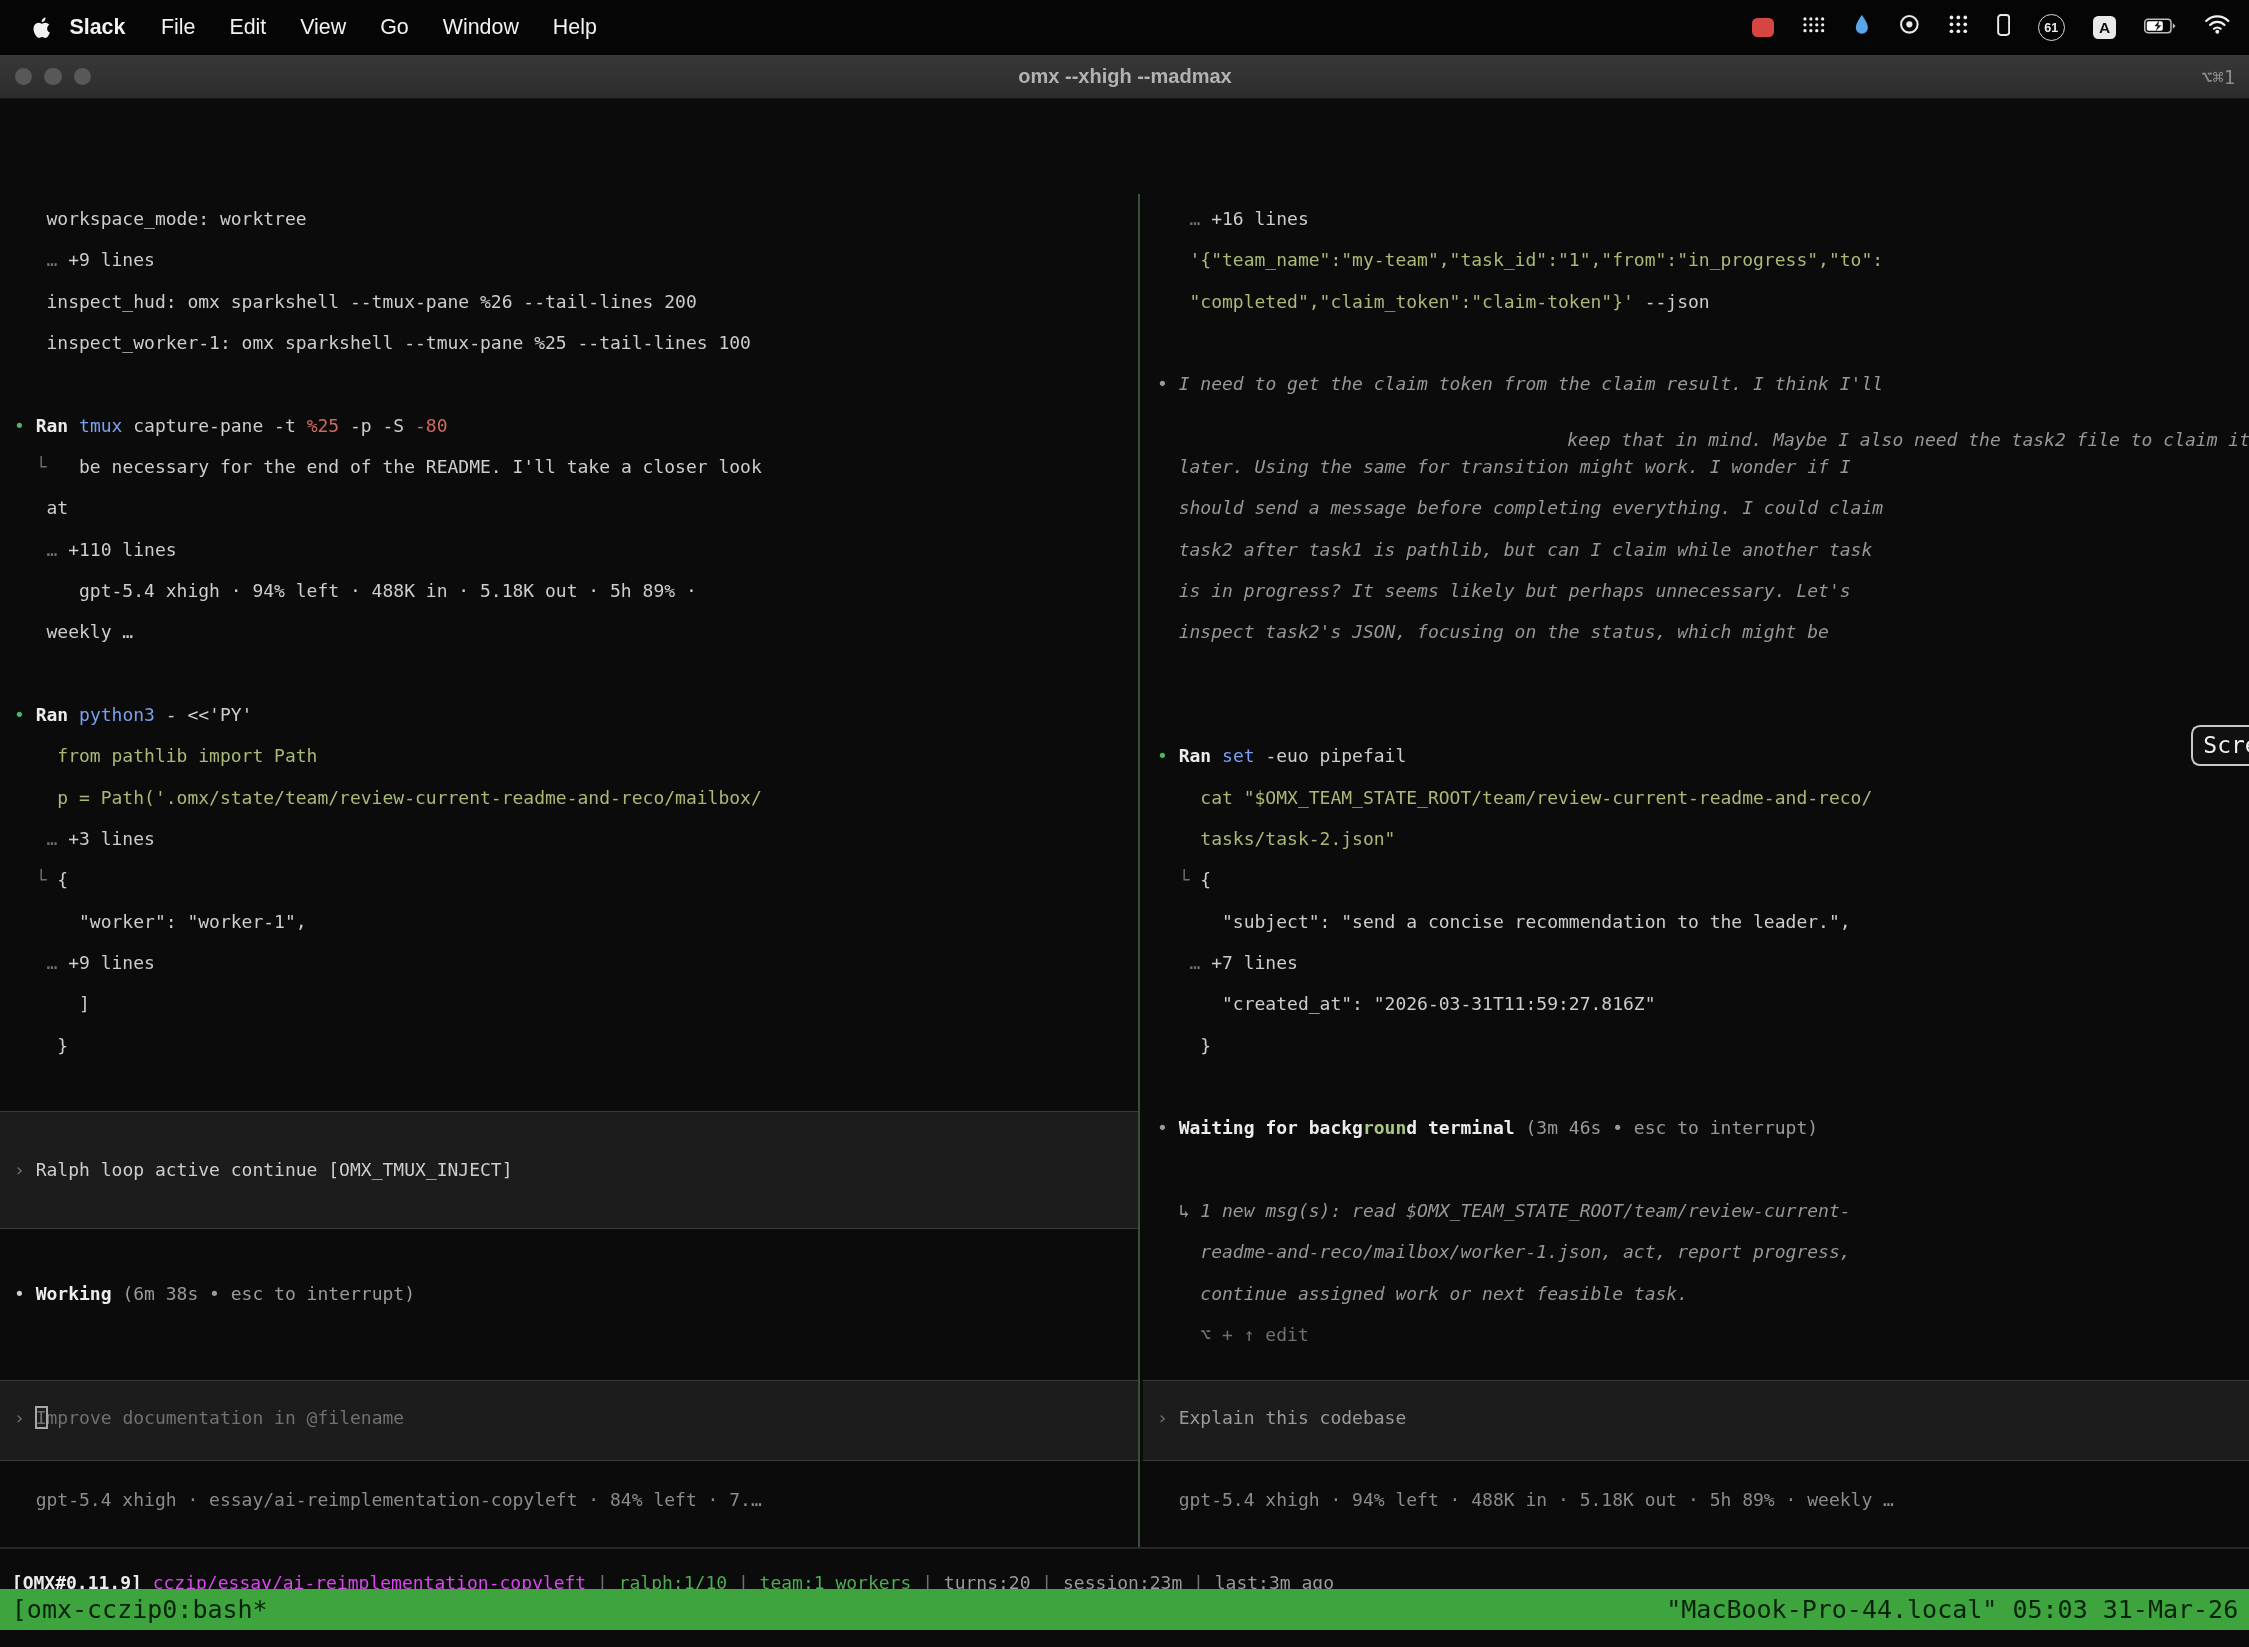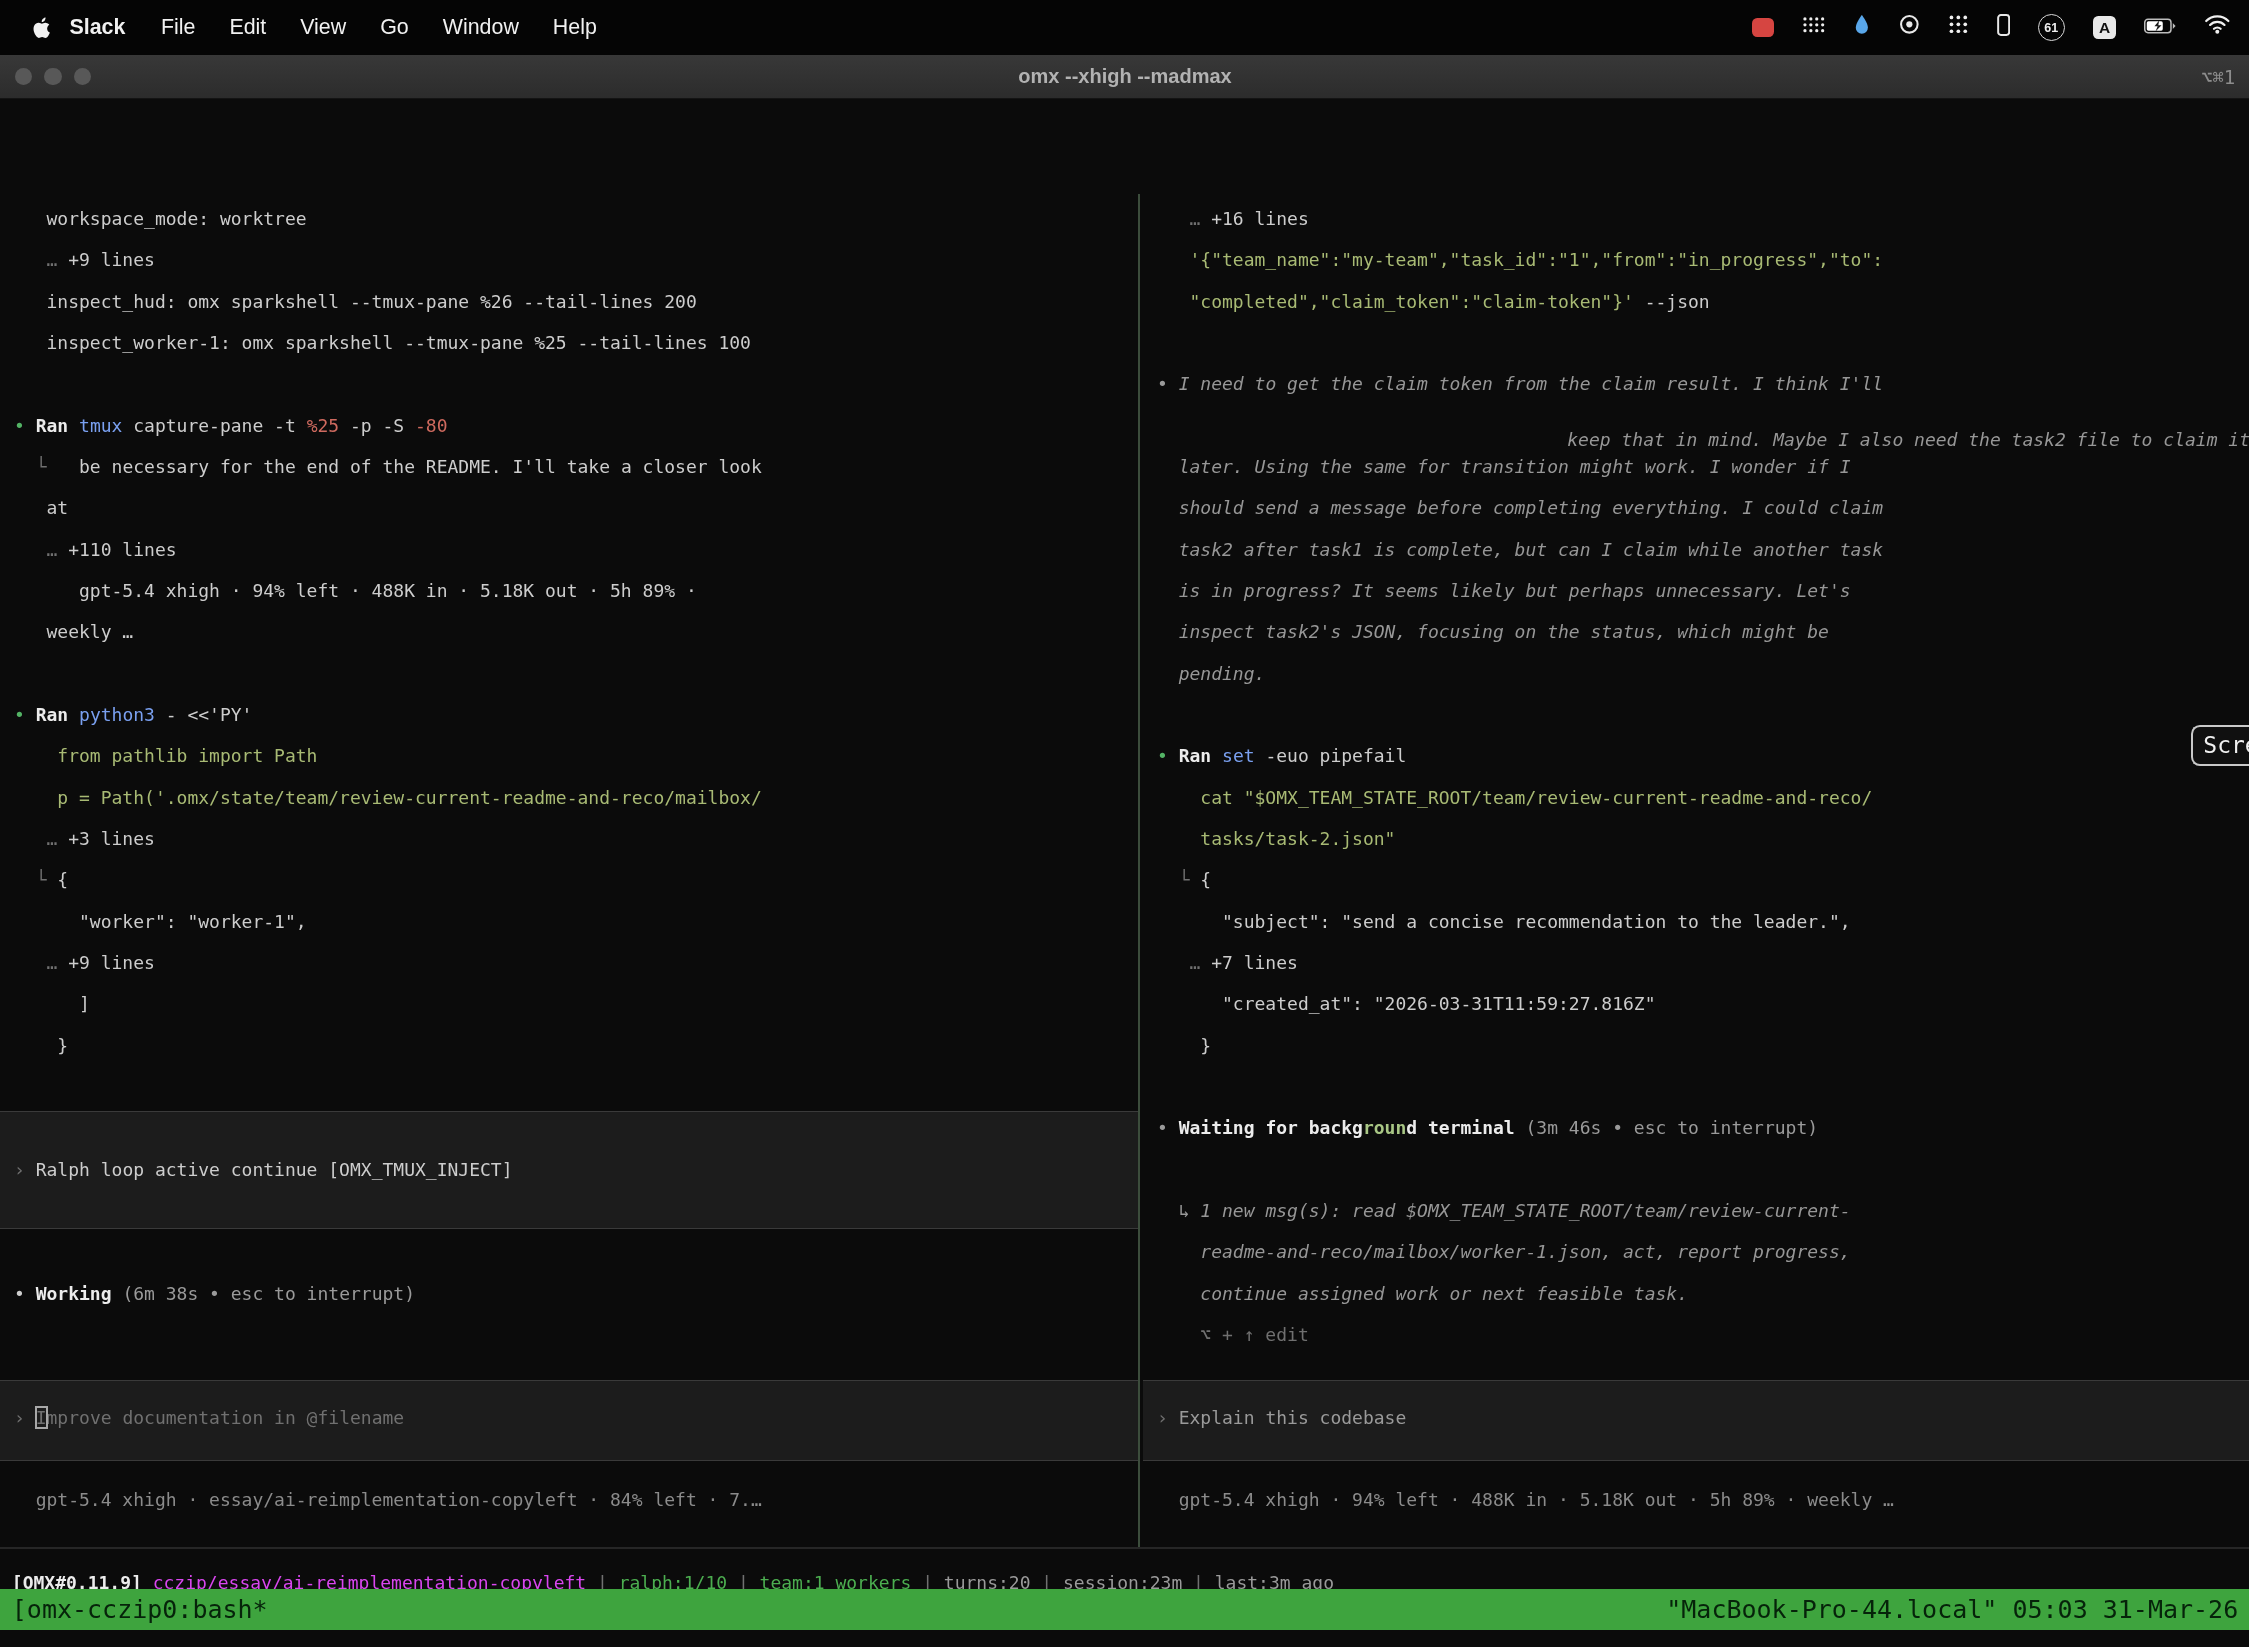--- a/index.html
+++ b/index.html
@@ -190,24 +190,23 @@
     </div>
   <div class="pane pane-right">
     <div class="box box-b"></div>
   <div class="trow" style="top: 0px;"><span class="dm">   … </span><span class="fg">+16 lines</span></div>
       <div class="trow" style="top: 41px;"><span class="cd">   '{"team_name":"my-team","task_id":"1","from":"in_progress","to":</span></div>
       <div class="trow" style="top: 83px;"><span class="cd">   "completed","claim_token":"claim-token"}' </span><span class="fg">--json</span></div>
       <div class="trow" style="top: 165px;"><span class="gy">• </span><span class="it">I need to get the claim token from the claim result. I think I'll</span></div>
       <div class="trow" style="top: 221px; text-align: right;"><span class="it">  keep that in mind. Maybe I also need the task2 file to claim it</span></div>
       <div class="trow" style="top: 289px;"><span class="it">  should send a message before completing everything. I could claim</span></div>
       <div class="trow" style="top: 248px;"><span class="it">  later. Using the same for transition might work. I wonder if I</span></div>
-      <div class="trow" style="top: 331px;"><span class="it">  task2 after task1 is complete, but can I claim while another task</span></div>
+      <div class="trow" style="top: 331px;"><span class="it">  task2 after task1 is pathlib, but can I claim while another task</span></div>
       <div class="trow" style="top: 372px;"><span class="it">  is in progress? It seems likely but perhaps unnecessary. Let's</span></div>
       <div class="trow" style="top: 413px;"><span class="it">  inspect task2's JSON, focusing on the status, which might be</span></div>
-      <div class="trow" style="top: 455px;"><span class="it">  pending.</span></div>
       <div class="trow" style="top: 537px;"><span class="gn">• </span><span class="bw">Ran </span><span class="bl">set </span><span class="fg">-euo pipefail</span></div>
       <div class="trow" style="top: 579px;"><span class="cd">    cat "$OMX_TEAM_STATE_ROOT/team/review-current-readme-and-reco/</span></div>
       <div class="trow" style="top: 620px;"><span class="cd">    tasks/task-2.json"</span></div>
       <div class="trow" style="top: 661px;"><span class="dm">  └ </span><span class="fg">{</span></div>
       <div class="trow" style="top: 703px;"><span class="fg">      "subject": "send a concise recommendation to the leader.",</span></div>
       <div class="trow" style="top: 744px;"><span class="dm">   … </span><span class="fg">+7 lines</span></div>
       <div class="trow" style="top: 785px;"><span class="fg">      "created_at": "2026-03-31T11:59:27.816Z"</span></div>
       <div class="trow" style="top: 827px;"><span class="fg">    }</span></div>
       <div class="trow" style="top: 909px;"><span class="gy">• </span><span class="bw">Waiting for backg</span><span class="sh">roun</span><span class="bw">d terminal </span><span class="gy">(3m 46s • esc to interrupt)</span></div>
       <div class="trow" style="top: 992px;"><span class="gy">  ↳ </span><span class="it">1 new msg(s): read $OMX_TEAM_STATE_ROOT/team/review-current-</span></div>

